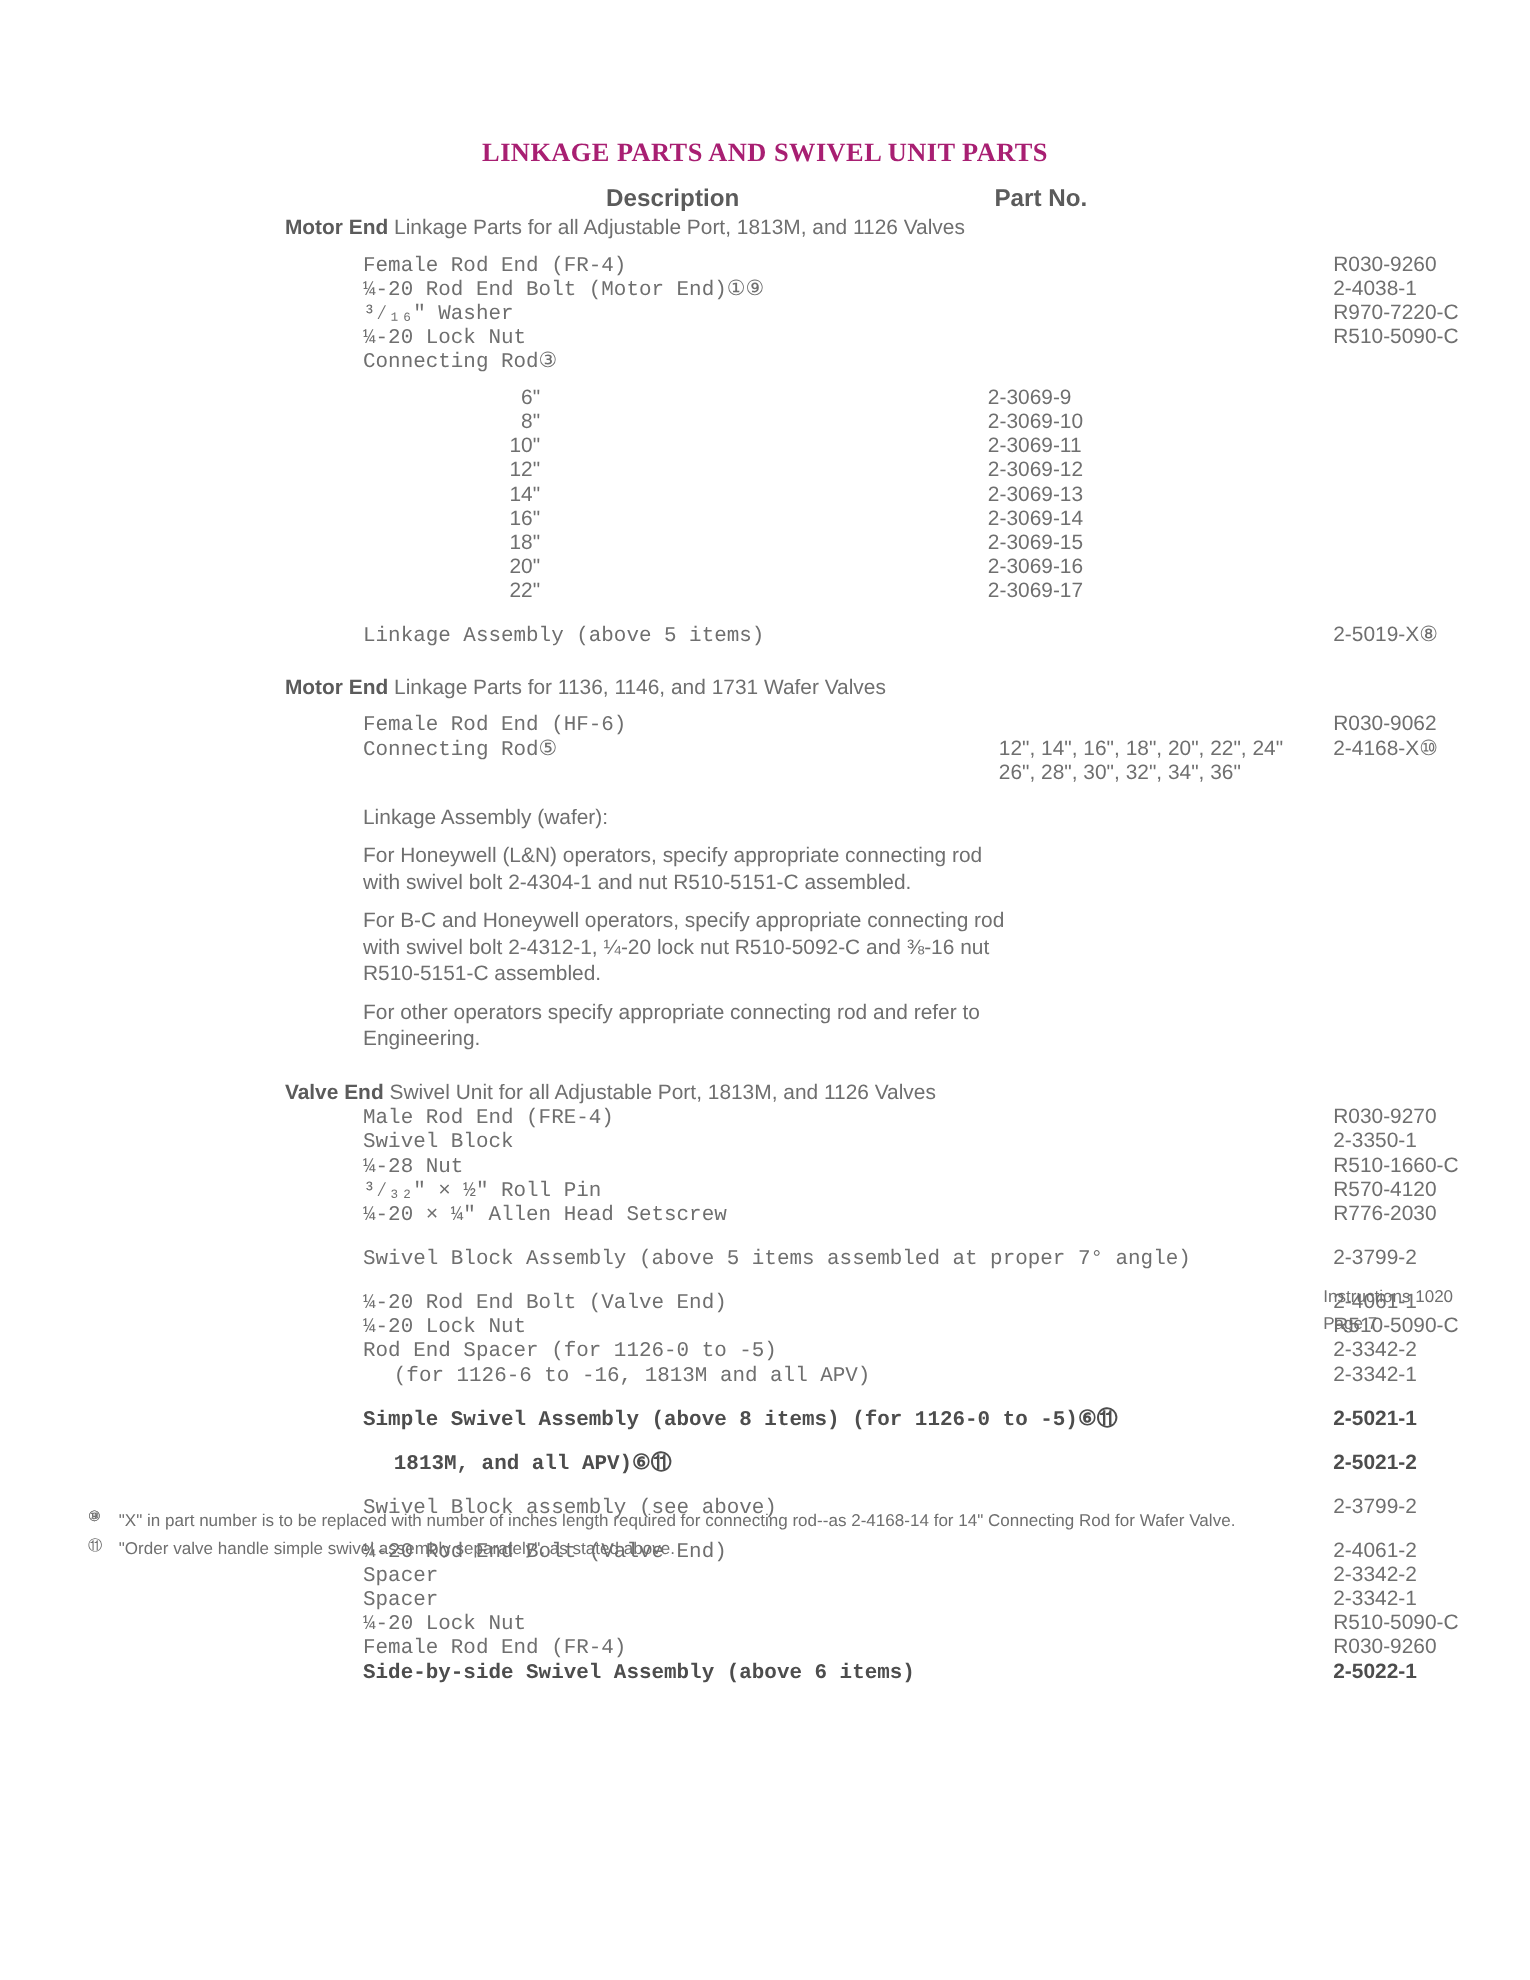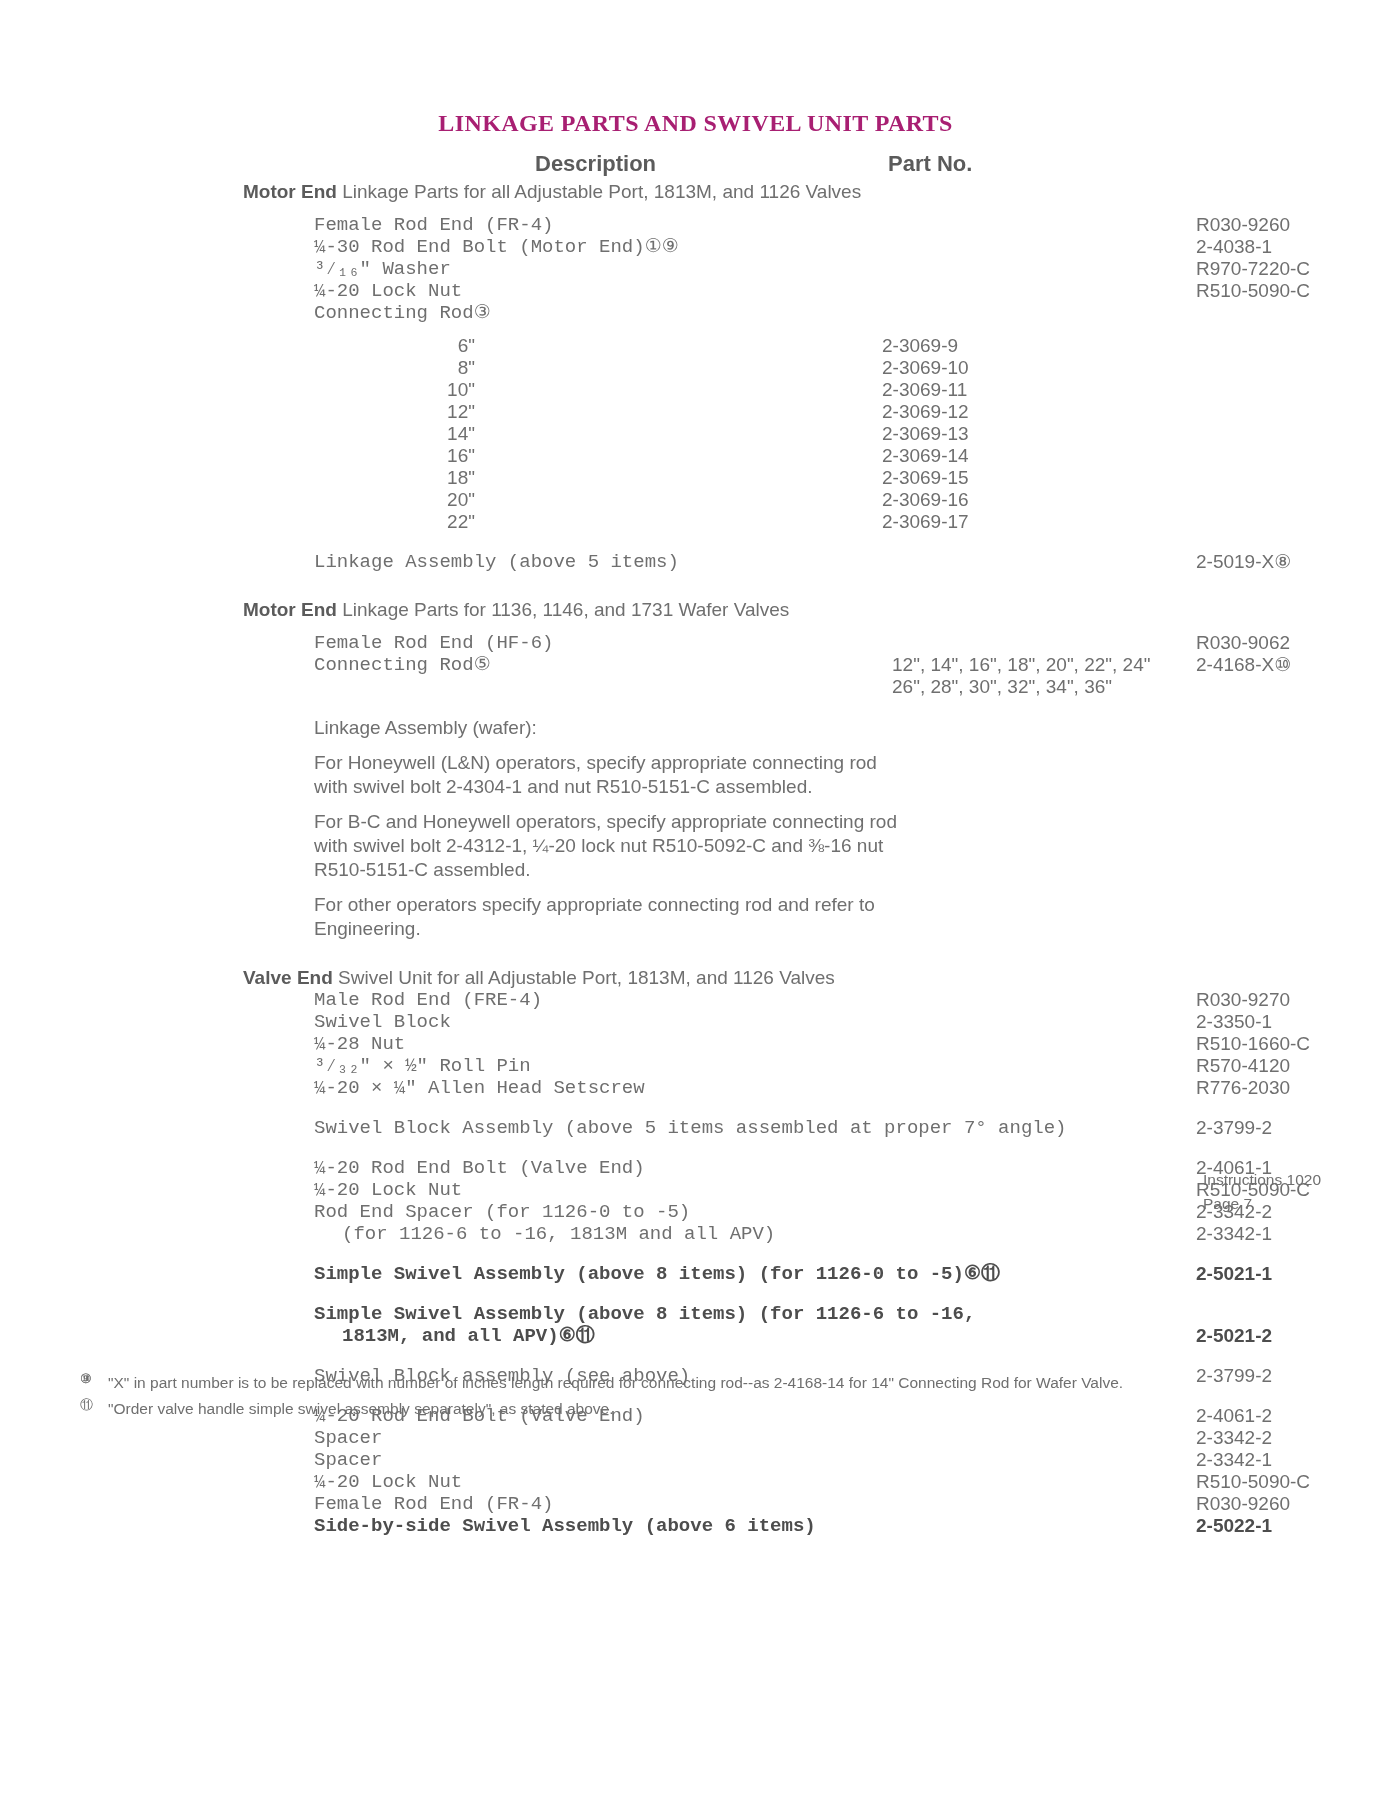--- a/index.html
+++ b/index.html
@@ -13,21 +13,21 @@
     font-family: "Liberation Sans", sans-serif;
     color: #6f6f6f;
     position: relative;
     overflow: hidden;
   }
   .page {
     position: relative;
     width: 1391px;
     height: 1288px;
     box-sizing: border-box;
-    padding: 0;
+    padding: 16px;
   }
   
   .doc-title {
     text-align: center;
     color: #a81f72;
     font-family: "Liberation Serif", serif;
     font-size: 24px;
     font-weight: 600;
     letter-spacing: 0.4px;
     margin: 0;
@@ -175,21 +175,21 @@
       <b>Motor End</b><span> Linkage Parts for all Adjustable Port, 1813M, and 1126 Valves</span>
     </div>
     <div class="gap-sm"></div>
 
     <div class="indent-1">
       <div class="row">
         <span class="desc">Female Rod End (FR-4)</span>
         <span class="part">R030-9260</span>
       </div>
       <div class="row">
-        <span class="desc">¼-30 Rod End Bolt (Motor End)①⑨</span>
+        <span class="desc">¼-20 Rod End Bolt (Motor End)①⑨</span>
         <span class="part">2-4038-1</span>
       </div>
       <div class="row">
         <span class="desc">³⁄₁₆" Washer</span>
         <span class="part">R970-7220-C</span>
       </div>
       <div class="row">
         <span class="desc">¼-20 Lock Nut</span>
         <span class="part">R510-5090-C</span>
       </div>
@@ -349,23 +349,20 @@
     <div class="indent-1 bold-row">
       <div class="row">
         <span class="desc">Simple Swivel Assembly (above 8 items) (for 1126-0 to -5)⑥⑪</span>
         <span class="part">2-5021-1</span>
       </div>
     </div>
 
     <div class="gap-md"></div>
 
     <div class="indent-1 bold-row">
-      <div class="row">
-        <span class="desc">Simple Swivel Assembly (above 8 items) (for 1126-6 to -16,</span>
-      </div>
       <div class="row">
         <span class="desc sub-indent">1813M, and all APV)⑥⑪</span>
         <span class="part">2-5021-2</span>
       </div>
     </div>
 
     <div class="gap-md"></div>
 
     <div class="indent-1">
       <div class="row">

